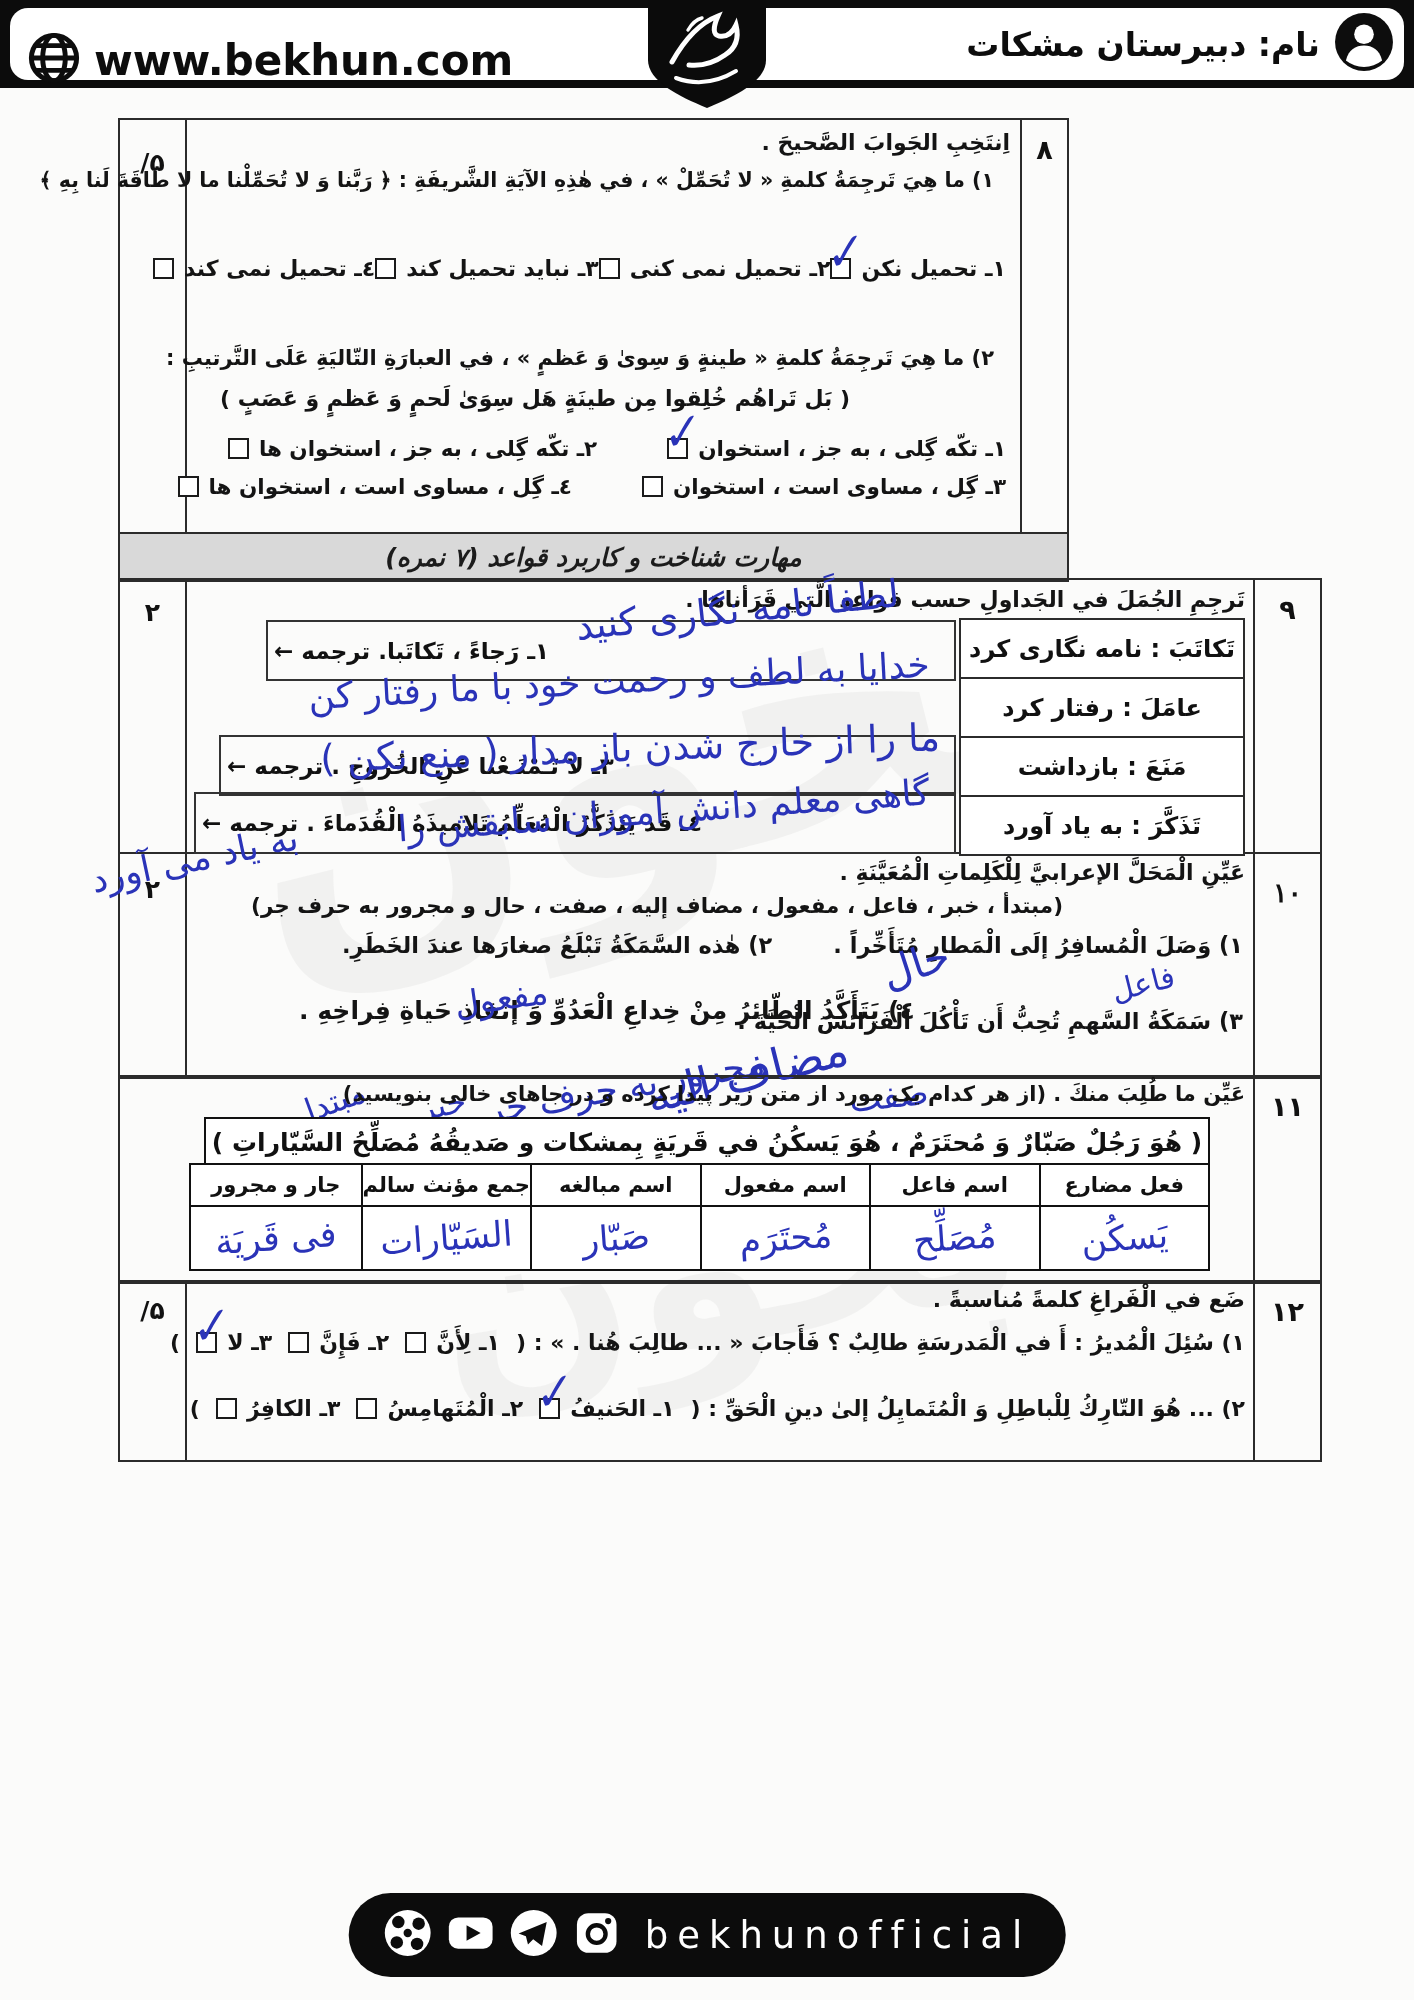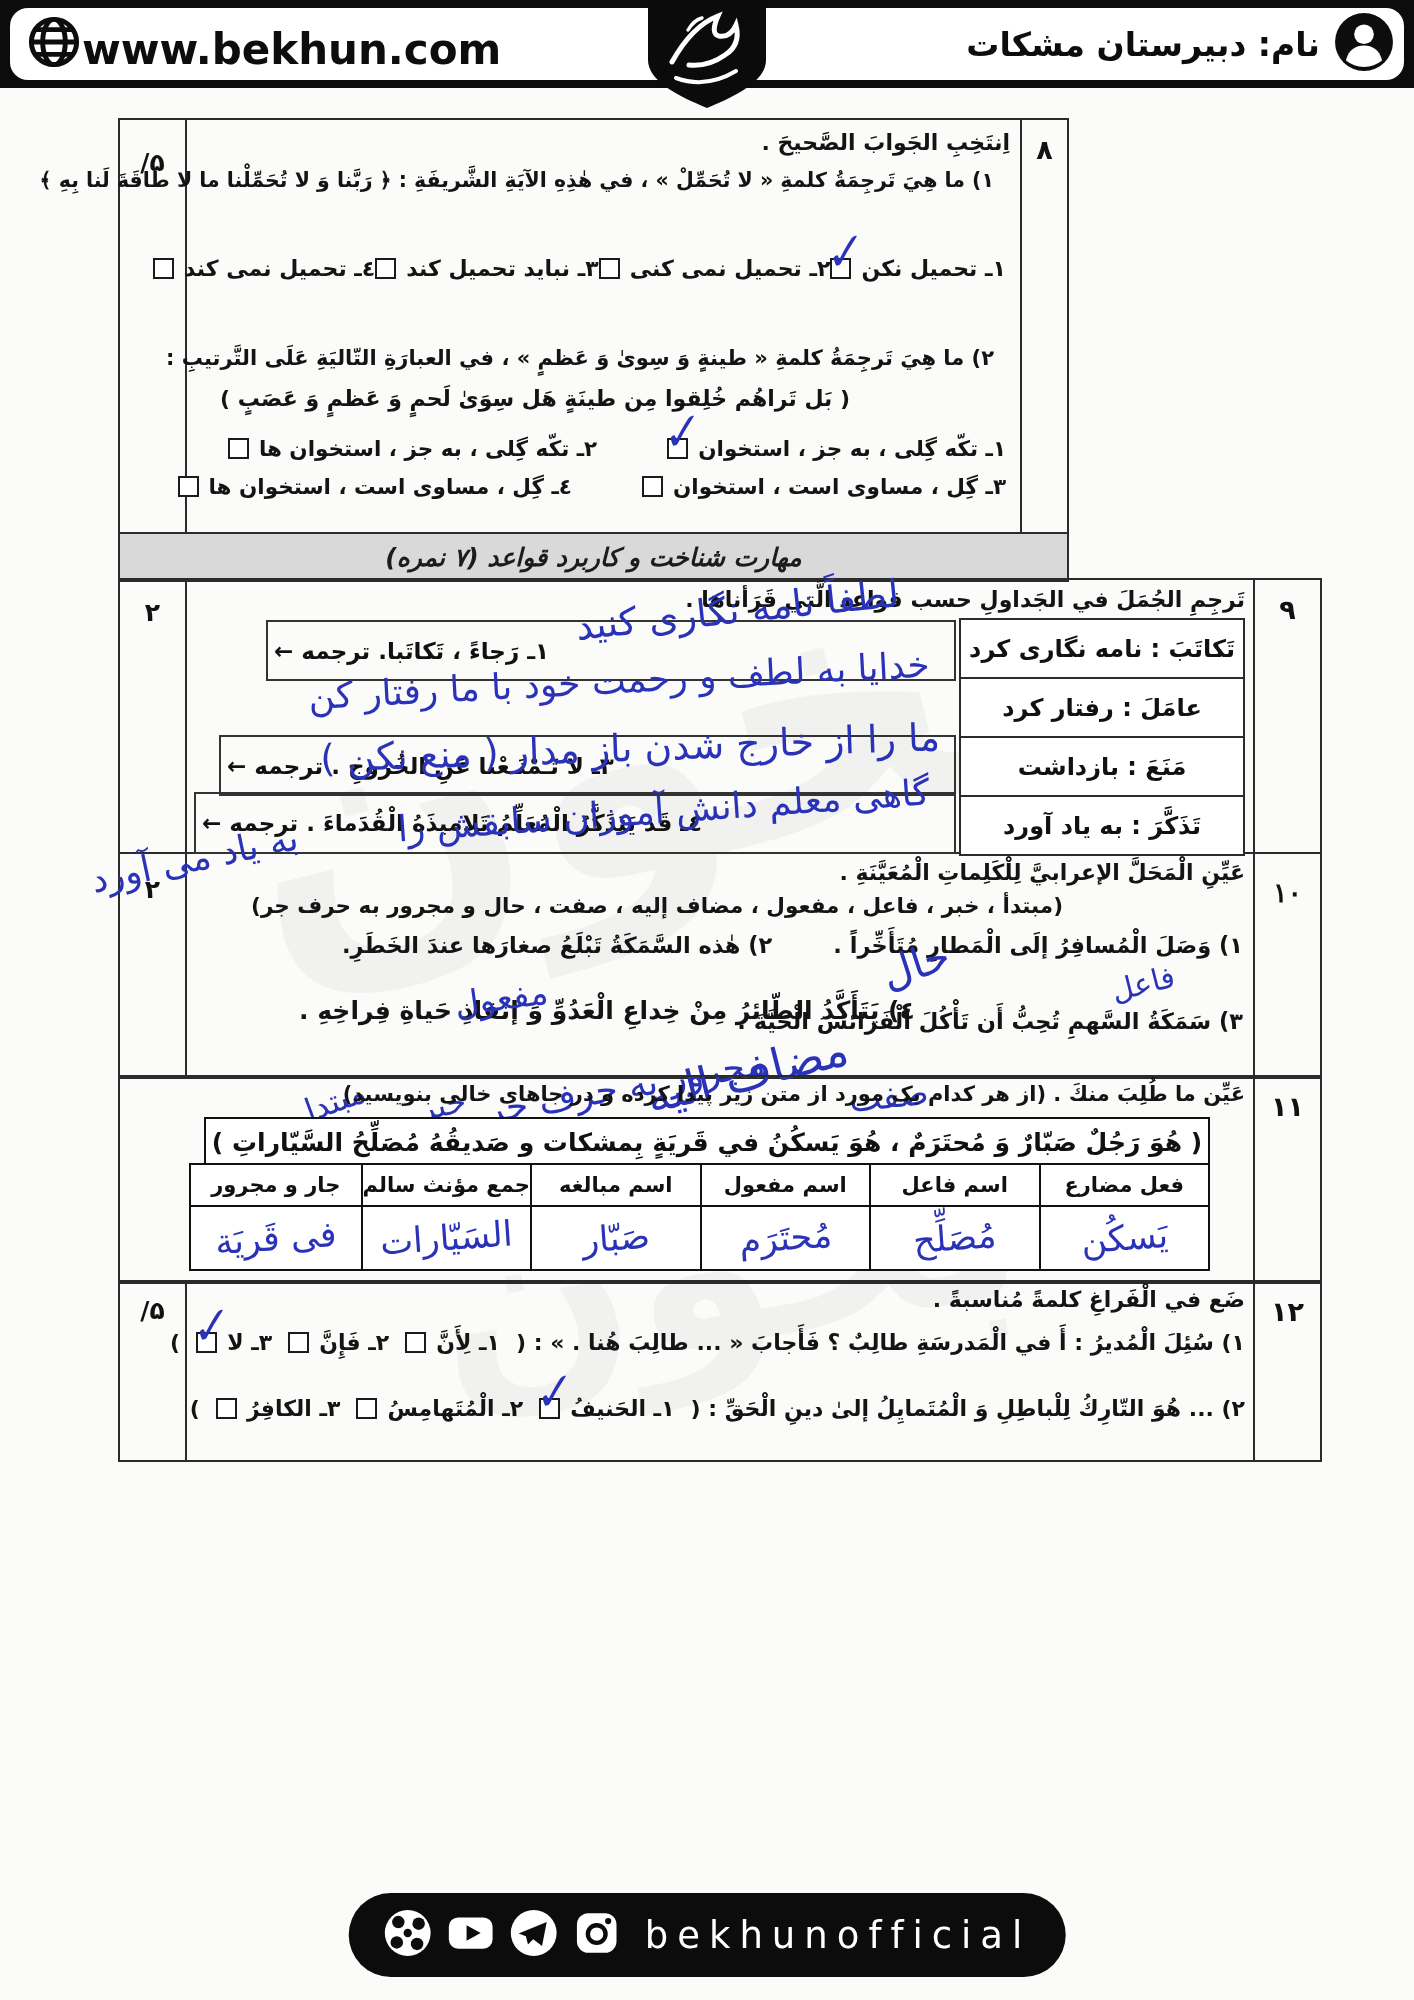--- a/index.html
+++ b/index.html
@@ -1,21 +1,21 @@
 <!DOCTYPE html>
 <html lang="fa"><head>
 <meta charset="utf-8">
 <style>
   html,body{margin:0;padding:0;}
   body{background:#e8e8e8;font-family:"DejaVu Sans",sans-serif;}
   .page{position:relative;width:1414px;height:2000px;background:#fbfbfa;overflow:hidden;margin:0 auto;}
   
   .topbar{position:absolute;left:0;top:0;width:1414px;height:88px;background:#0c0c0c;}
   .topbar-inner{position:absolute;left:10px;right:10px;top:8px;bottom:8px;background:#ffffff;border-radius:18px;}
-  .brand{position:absolute;left:16px;top:6px;display:flex;align-items:flex-end;height:60px;}
+  .brand{position:absolute;left:16px;top:22px;display:flex;align-items:center;gap:12px;height:60px;}
   .brand-text{font-size:42px;font-weight:700;color:#0d0d0d;letter-spacing:0px;}
   .name-area{position:absolute;right:10px;top:4px;height:64px;display:flex;align-items:center;gap:14px;}
   .name-text{font-size:33px;font-weight:700;color:#0d0d0d;direction:rtl;}
   .shield{position:absolute;left:637px;top:0;width:140px;height:112px;}
   
   .watermark{position:absolute;color:#555;font-weight:700;pointer-events:none;direction:rtl;}
   
   .block{position:absolute;border:2px solid #2b2b2b;background:transparent;}
   .score-col{position:absolute;left:0;top:0;bottom:0;width:65px;border-right:2px solid #2b2b2b;text-align:center;}
   .score{display:inline-block;margin-top:28px;font-size:25px;font-weight:700;color:#111;direction:ltr;unicode-bidi:bidi-override;}

